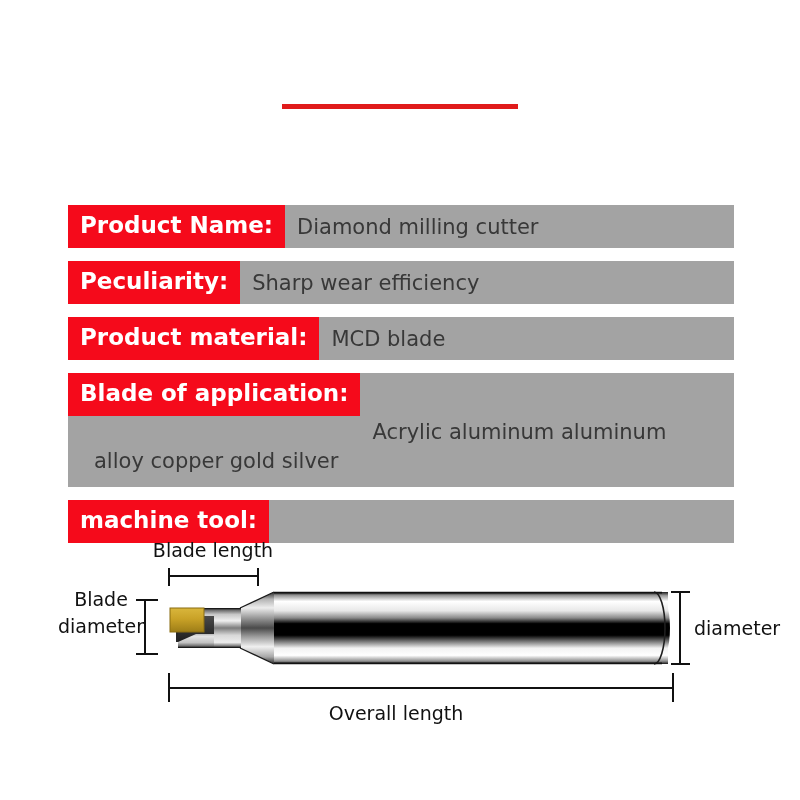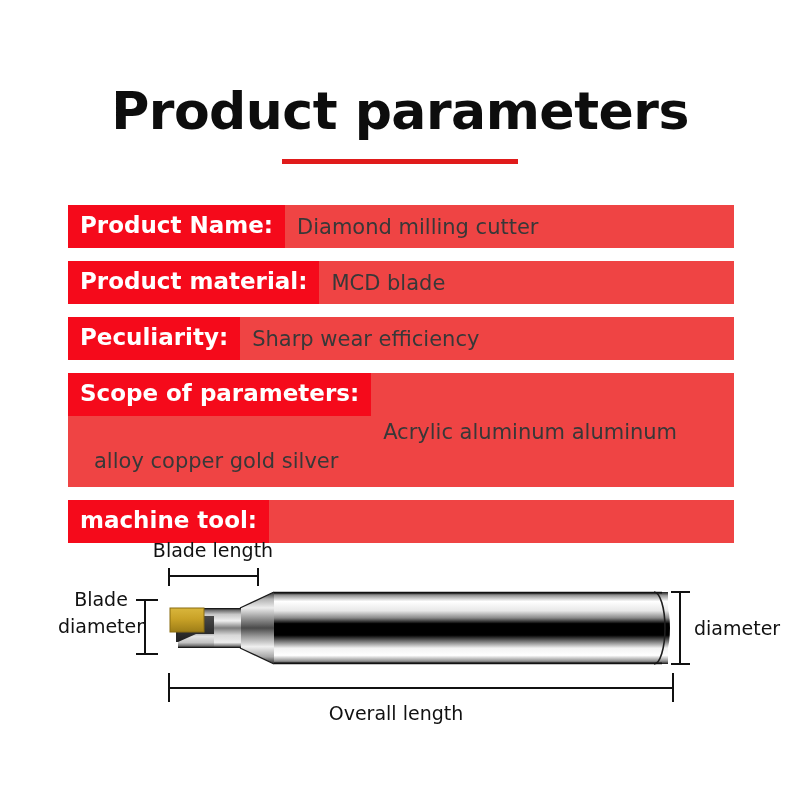--- a/index.html
+++ b/index.html
@@ -40,21 +40,21 @@
 
   
   #spec-table {
     position: absolute;
     top: 205px;
     left: 68px;
     width: 666px;
   }
   .spec-row {
     position: relative;
-    background: #ef4444;
+    background: #a3a3a3;
     margin-bottom: 13px;
     display: flex;
     align-items: flex-start;
     flex-wrap: wrap;
   }
   .spec-label {
     background: #f50a1b;
     color: #ffffff;
     font-weight: 700;
     font-size: 23px;
@@ -93,43 +93,42 @@
   .dim-label {
     font-family: "DejaVu Sans", "Liberation Sans", sans-serif;
     font-size: 19px;
     fill: #111111;
   }
 </style>
 </head>
 <body>
 
 <div id="title-block">
-  <div id="page-title">Product parameters</div>
   <div id="title-underline"></div>
 </div>
 
 <div id="spec-table">
 
   <div class="spec-row">
     <div class="spec-label">Product Name:</div>
     <div class="spec-value">Diamond milling cutter</div>
   </div>
 
   <div class="spec-row">
+    <div class="spec-label">Peculiarity:</div>
+    <div class="spec-value">Sharp wear efficiency</div>
+  </div>
+
+  <div class="spec-row">
     <div class="spec-label">Product material:</div>
     <div class="spec-value">MCD blade</div>
   </div>
 
-  <div class="spec-row">
-    <div class="spec-label">Peculiarity:</div>
-    <div class="spec-value">Sharp wear efficiency</div>
-  </div>
-
   <div class="spec-row row-scope">
-    <div class="spec-label">Scope of parameters:</div>
+    <div class="spec-label">Blade of application:</div>
     <div class="spec-value">Acrylic aluminum aluminum</div>
     <div class="spec-value-wrap">alloy copper gold silver</div>
   </div>
 
   <div class="spec-row">
     <div class="spec-label">machine tool:</div>
   </div>
 
 </div>
 

